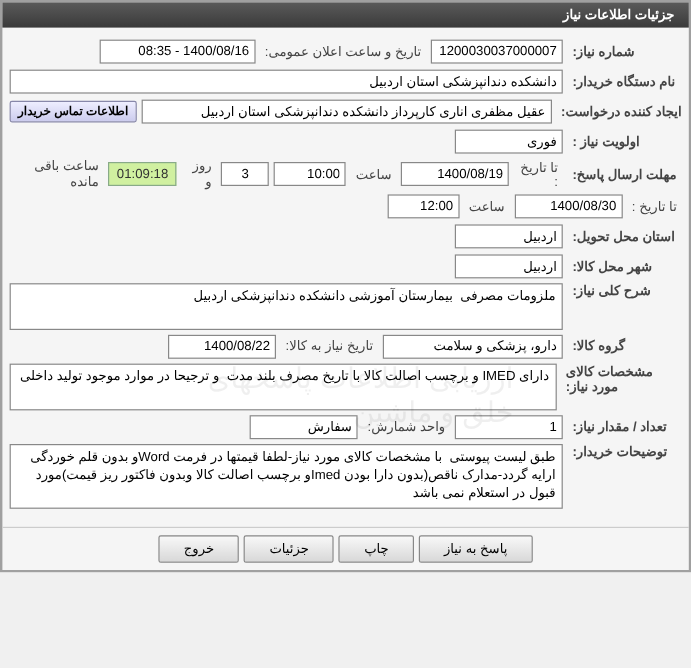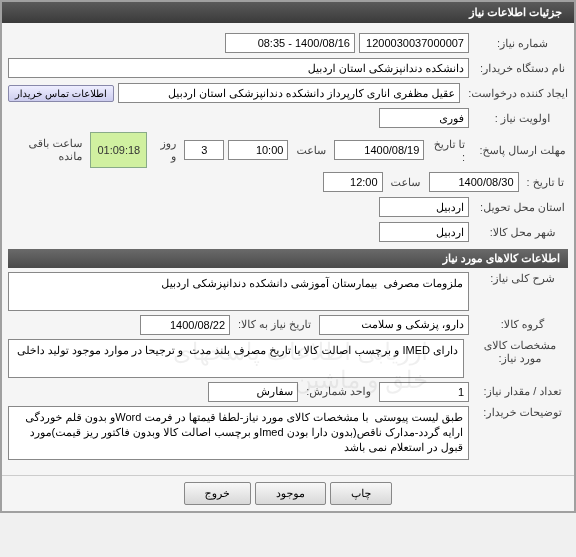--- a/index.html
+++ b/index.html
@@ -37,22 +37,23 @@
   display: flex;
   align-items: center;
   margin: 3px 0;
   gap: 4px;
   min-height: 22px;
 }
 .label {
   color: #444;
   font-size: 11px;
   min-width: 95px;
-  text-align: center;
+  text-align: left;
   padding-left: 4px;
+  font-weight: bold;
 }
 .label-sm {
   color: #444;
   font-size: 11px;
   padding: 0 4px;
 }
 .input {
   border: 1px solid #888;
   background: #fff;
   padding: 2px 4px;
@@ -63,21 +64,21 @@
 .input.wide { flex: 1; min-width: 0; }
 .input.w90 { width: 90px; }
 .input.w60 { width: 60px; }
 .input.w40 { width: 40px; text-align: center; }
 .input.w110 { width: 110px; }
 .remaining {
   background: #d0f0a0;
   border: 1px solid #8a8;
   padding: 2px 6px;
   font-size: 11px;
-  height: 36px;
+  height: 20px;
   display: flex;
   align-items: center;
 }
 .textarea {
   border: 1px solid #888;
   background: #fff;
   padding: 3px 5px;
   font-size: 11px;
   font-family: Tahoma, Arial, sans-serif;
   width: 100%;
@@ -101,20 +102,21 @@
   cursor: pointer;
   border-radius: 2px;
 }
 .btn-link {
   background: linear-gradient(to bottom, #eef, #cce);
   border: 1px solid #88a;
   padding: 2px 6px;
   font-size: 10px;
   cursor: pointer;
   border-radius: 2px;
+  font-weight: bold;
 }
 .watermark-area {
   position: relative;
 }
 .watermark {
   position: absolute;
   top: 50%; left: 50%;
   transform: translate(-50%, -50%);
   opacity: 0.06;
   font-size: 24px;
@@ -128,20 +130,21 @@
 <div class="window">
   <div class="title-bar">
     <span>جزئیات اطلاعات نیاز</span>
   </div>
 
   <div class="content">
 
     <div class="row">
       <span class="label">شماره نیاز:</span>
       <input class="input w110" readonly="" value="1200030037000007" style="">
+      <span class="label-sm">تاریخ و ساعت اعلان عمومی:</span>
       <input class="input" style="width: 130px;" readonly="" value="1400/08/16 - 08:35">
     </div>
 
     <div class="row">
       <span class="label">نام دستگاه خریدار:</span>
       <input class="input wide" readonly="" value="دانشکده دندانپزشکی استان اردبیل" style="">
     </div>
 
     <div class="row">
       <span class="label">ایجاد کننده درخواست:</span>
@@ -176,21 +179,20 @@
     <div class="row">
       <span class="label">استان محل تحویل:</span>
       <input class="input w90" readonly="" value="اردبیل" style="">
     </div>
 
     <div class="row">
       <span class="label">شهر محل کالا:</span>
       <input class="input w90" readonly="" value="اردبیل" style="">
     </div>
 
-    <div class="section-header">اطلاعات کالاهای مورد نیاز</div>
 
     <div class="watermark-area">
       <div class="watermark">ارزیابی اطلاعات پاسخهای خلق و ماشین</div>
 
       <div class="row" style="align-items:flex-start">
         <span class="label">شرح کلی نیاز:</span>
         <textarea class="textarea" rows="2" readonly="" style="">ملزومات مصرفی  بیمارستان آموزشی دانشکده دندانپزشکی اردبیل</textarea>
       </div>
 
       <div class="row">
@@ -214,17 +216,18 @@
 
       <div class="row" style="align-items:flex-start">
         <span class="label">توضیحات خریدار:</span>
         <textarea class="textarea" rows="3" readonly="" style="">طبق لیست پیوستی  با مشخصات کالای مورد نیاز-لطفا قیمتها در فرمت Wordو بدون قلم خوردگی ارایه گردد-مدارک ناقص(بدون دارا بودن Imedو برچسب اصالت کالا وبدون فاکتور ریز قیمت)مورد قبول در استعلام نمی باشد</textarea>
       </div>
     </div>
 
   </div>
 
   <div class="btn-bar">
+    <button class="btn">پاسخ به نیاز</button>
     <button class="btn">چاپ</button>
-    <button class="btn">موجود</button>
+    <button class="btn">جزئیات</button>
     <button class="btn">خروج</button>
   </div>
 </div>
 
 </body></html>

